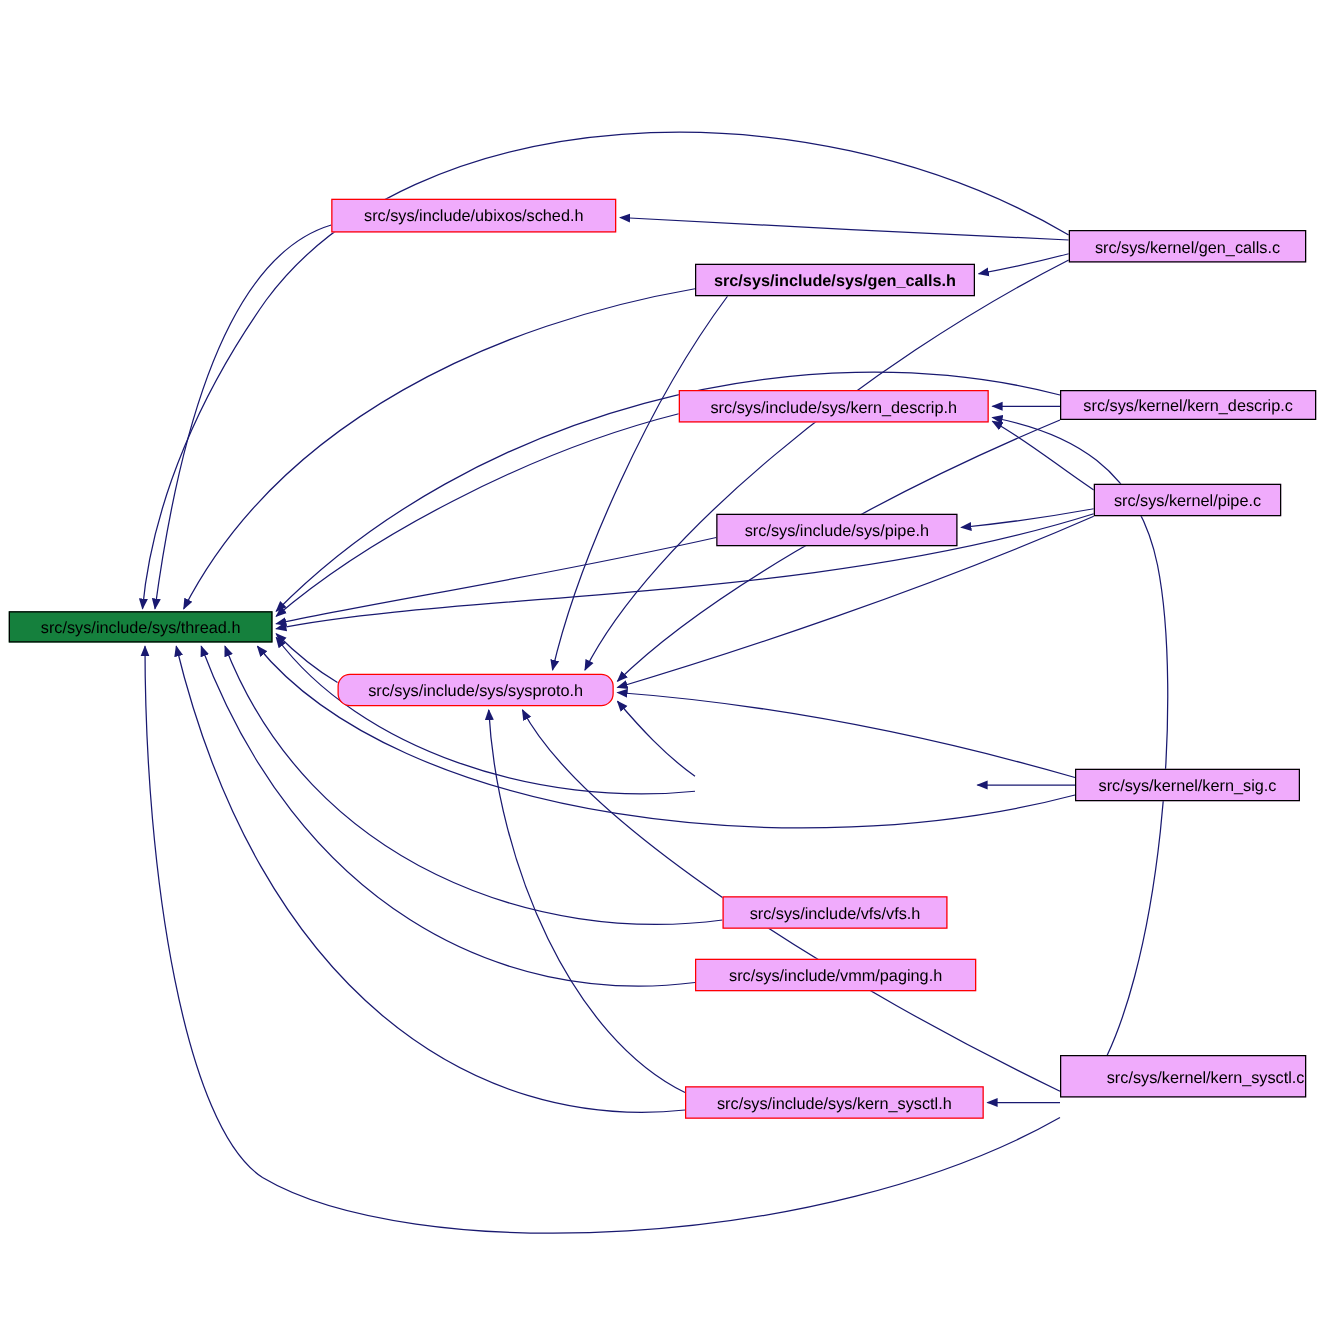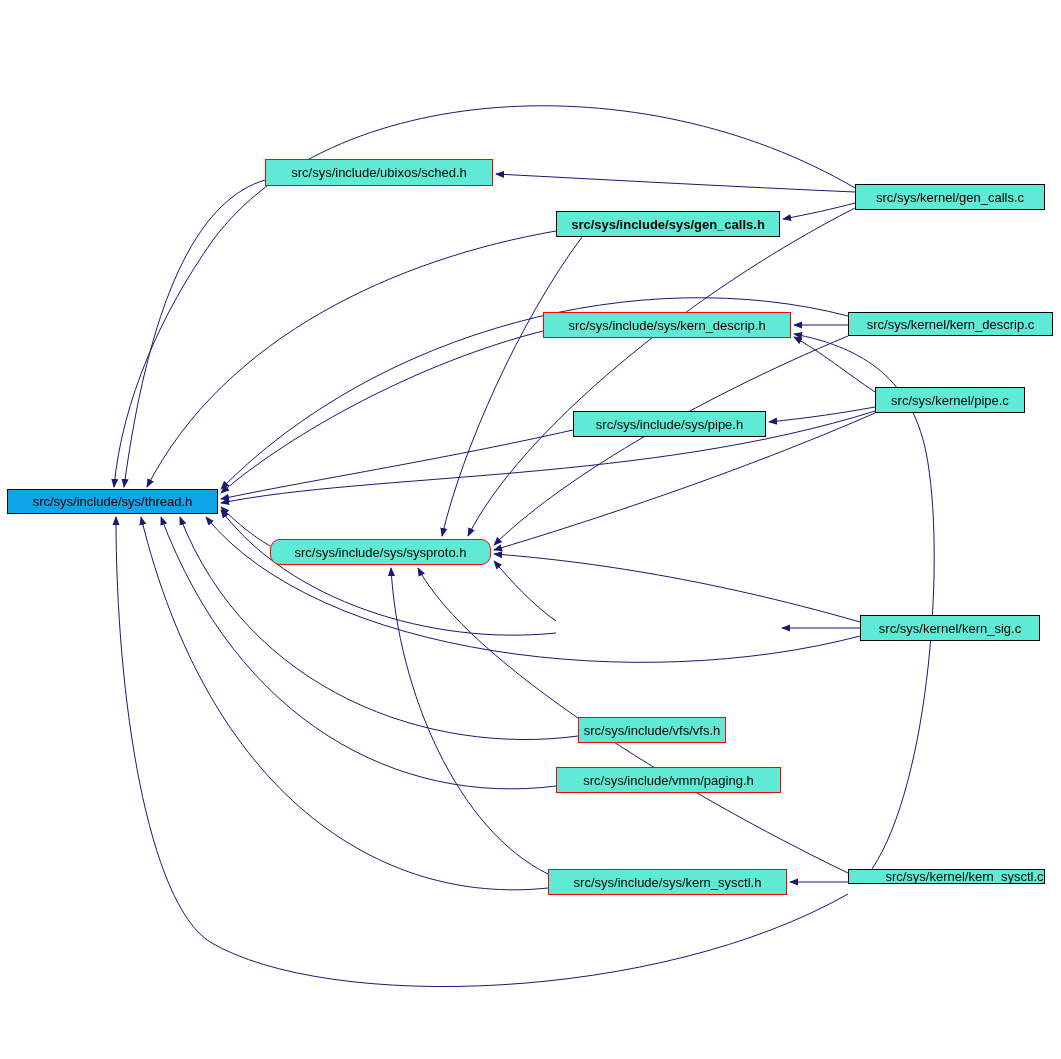--- a/index.html
+++ b/index.html
@@ -24,51 +24,51 @@
     stroke: #191970;
     stroke-width: 1;
     fill: none;
   }
   .node {
     position: absolute;
     box-sizing: border-box;
     display: flex;
     align-items: center;
     justify-content: center;
-    background: #5eead4;
+    background: #f0abfc;
     border: 1px solid #000000;
     color: #000000;
     font-size: 13px;
     line-height: 1;
     white-space: nowrap;
     cursor: pointer;
   }
   .node.main {
-    background: #0ea5e9;
+    background: #15803d;
     cursor: default;
   }
   .node.hl {
     border-color: #ff0000;
   }
   
   .n0  { left: 7px;   top: 489px; width: 211px; height: 25px; }
   .n1  { left: 265px; top: 159px; width: 228px; height: 27px; }
   .n2  { left: 556px; top: 211px; width: 224px; height: 26px; font-weight: bold; }
   .n3  { left: 855px; top: 184px; width: 190px; height: 26px; }
   .n4  { left: 543px; top: 312px; width: 248px; height: 26px; }
   .n5  { left: 848px; top: 312px; width: 205px; height: 24px; }
   .n6  { left: 875px; top: 387px; width: 150px; height: 26px; }
   .n7  { left: 573px; top: 411px; width: 193px; height: 26px; }
   .n8  { left: 270px; top: 539px; width: 221px; height: 26px; border-radius: 10px; }
   .n9  { left: 556px; top: 615px; width: 223px; height: 26px; }
   .n10 { left: 860px; top: 615px; width: 180px; height: 26px; }
-  .n11 { left: 578px; top: 717px; width: 148px; height: 26px; }
+  .n11 { left: 578px; top: 717px; width: 180px; height: 26px; }
   .n12 { left: 556px; top: 767px; width: 225px; height: 26px; }
   .n13 { left: 548px; top: 869px; width: 239px; height: 26px; }
-  .n14 { left: 848px; top: 869px; width: 197px; height: 15px; padding-left: 36px; }
+  .n14 { left: 848px; top: 844px; width: 197px; height: 34px; padding-left: 36px; }
 </style>
 </head>
 <body>
 
 <div id="stage">
 
   <svg id="edges" width="1061" height="1059" viewBox="0 0 1061 1059">
     <defs>
       <marker id="arrow" viewBox="0 0 10 10" refX="9" refY="5" markerWidth="9" markerHeight="9" orient="auto">
         <path d="M0,1 L10,5 L0,9 z" fill="#191970"></path>

